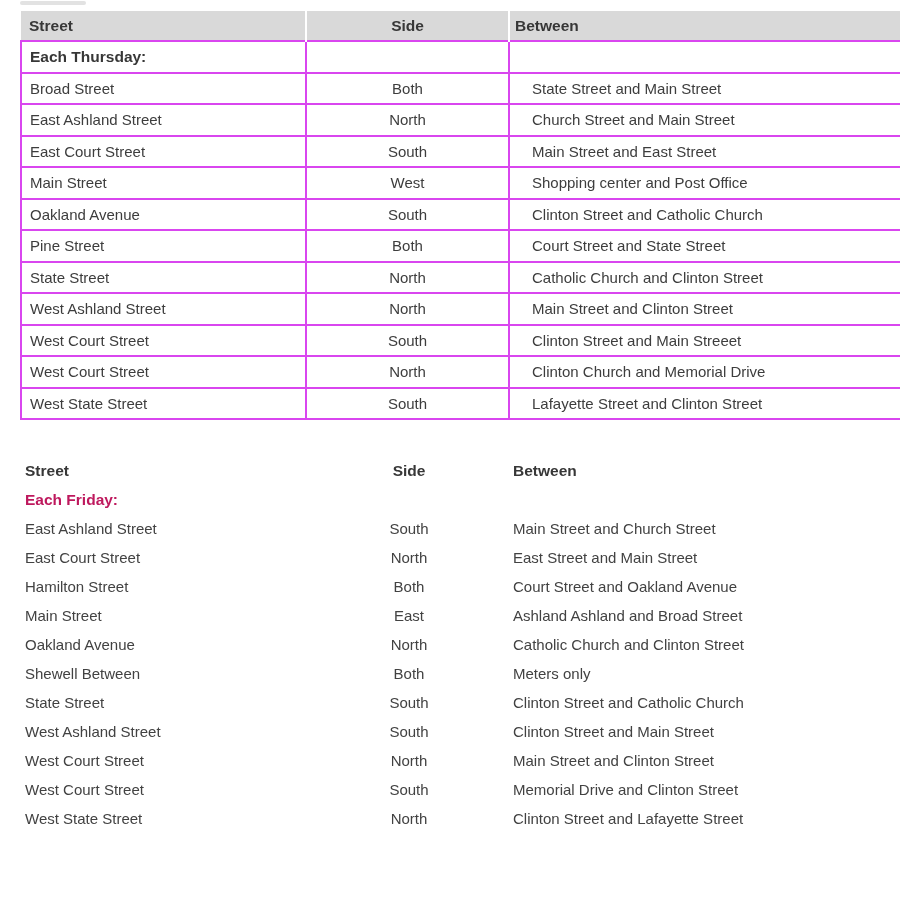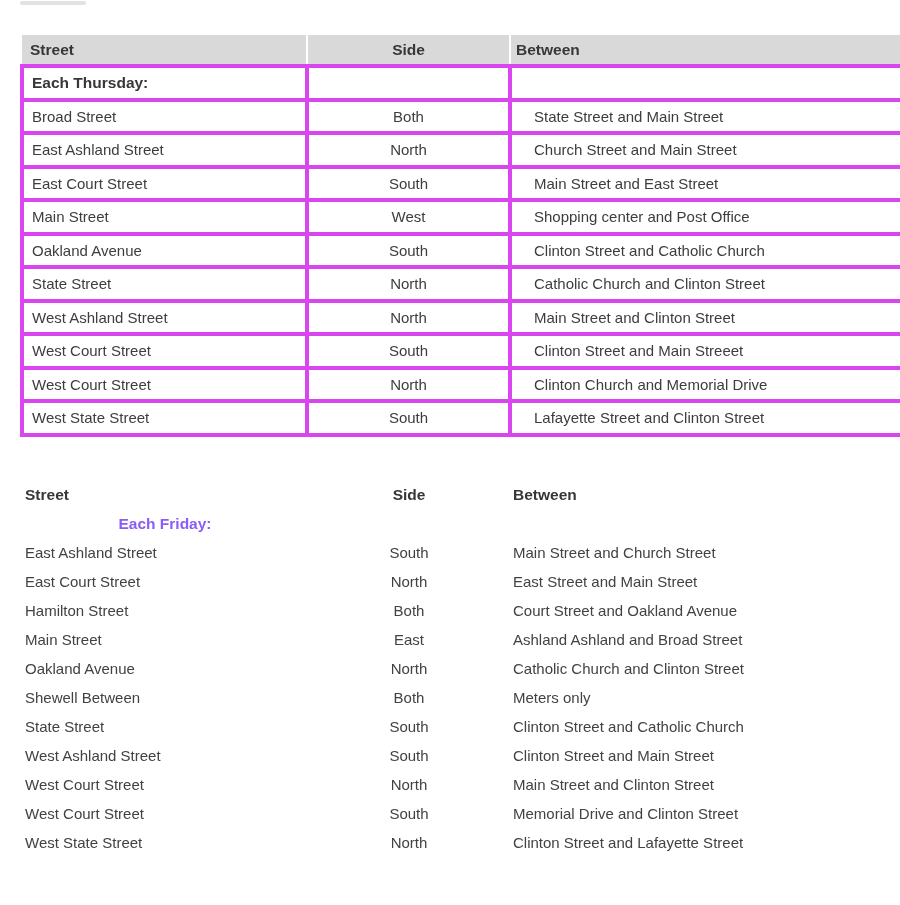--- a/index.html
+++ b/index.html
@@ -25,21 +25,20 @@
     width: 66px;
     height: 4px;
     background: #e2e2e2;
     border-radius: 2px;
   }
 
   table {
     border-collapse: collapse;
     table-layout: fixed;
     position: absolute;
-    margin-top: 24px;
   }
 
   
   .t1 {
     left: 20px;
     top: 11px;
     width: 880px;
   }
   .t1 col.c1 { width: 285px; }
   .t1 col.c2 { width: 203px; }
@@ -54,21 +53,21 @@
     border-right: 2px solid #ffffff;
     border-bottom: 1px solid #ffffff;
   }
   .t1 th.side { text-align: center; padding: 0; }
   .t1 th.between { padding-left: 5px; }
   .t1 th:last-child { border-right: none; }
   .t1 td {
     height: 29.5px;
     font-size: 15px;
     padding: 0 0 0 8px;
-    border: 4px solid #d946ef;
+    border: 2px solid #d946ef;
     color: #3d3d3d;
     white-space: nowrap;
     overflow: hidden;
   }
   .t1 td.side { text-align: center; padding: 0; }
   .t1 td.between { padding-left: 22px; }
   .t1 tr td:last-child { border-right: none; }
   .t1 tr.section td {
     font-weight: bold;
     font-size: 15.5px;
@@ -97,22 +96,21 @@
     font-size: 15px;
     padding: 0;
     color: #424242;
     white-space: nowrap;
     overflow: hidden;
   }
   .t2 td.side { text-align: center; }
   .t2 tr.section td {
     font-weight: bold;
     font-size: 15.5px;
-    color: #8b5cf6;
-    text-align: center;
+    color: #be185d;
   }
 </style>
 </head>
 <body>
 
 <div class="edge-artifact"></div>
 
 <table class="t1">
     <colgroup>
       <col class="c1">
@@ -147,20 +145,25 @@
       </tr>
       <tr>
         <td class="street">Main Street</td>
         <td class="side">West</td>
         <td class="between">Shopping center and Post Office</td>
       </tr>
       <tr>
         <td class="street">Oakland Avenue</td>
         <td class="side">South</td>
         <td class="between">Clinton Street and Catholic Church</td>
+      </tr>
+      <tr>
+        <td class="street">Pine Street</td>
+        <td class="side">Both</td>
+        <td class="between">Court Street and State Street</td>
       </tr>
       <tr>
         <td class="street">State Street</td>
         <td class="side">North</td>
         <td class="between">Catholic Church and Clinton Street</td>
       </tr>
       <tr>
         <td class="street">West Ashland Street</td>
         <td class="side">North</td>
         <td class="between">Main Street and Clinton Street</td>

